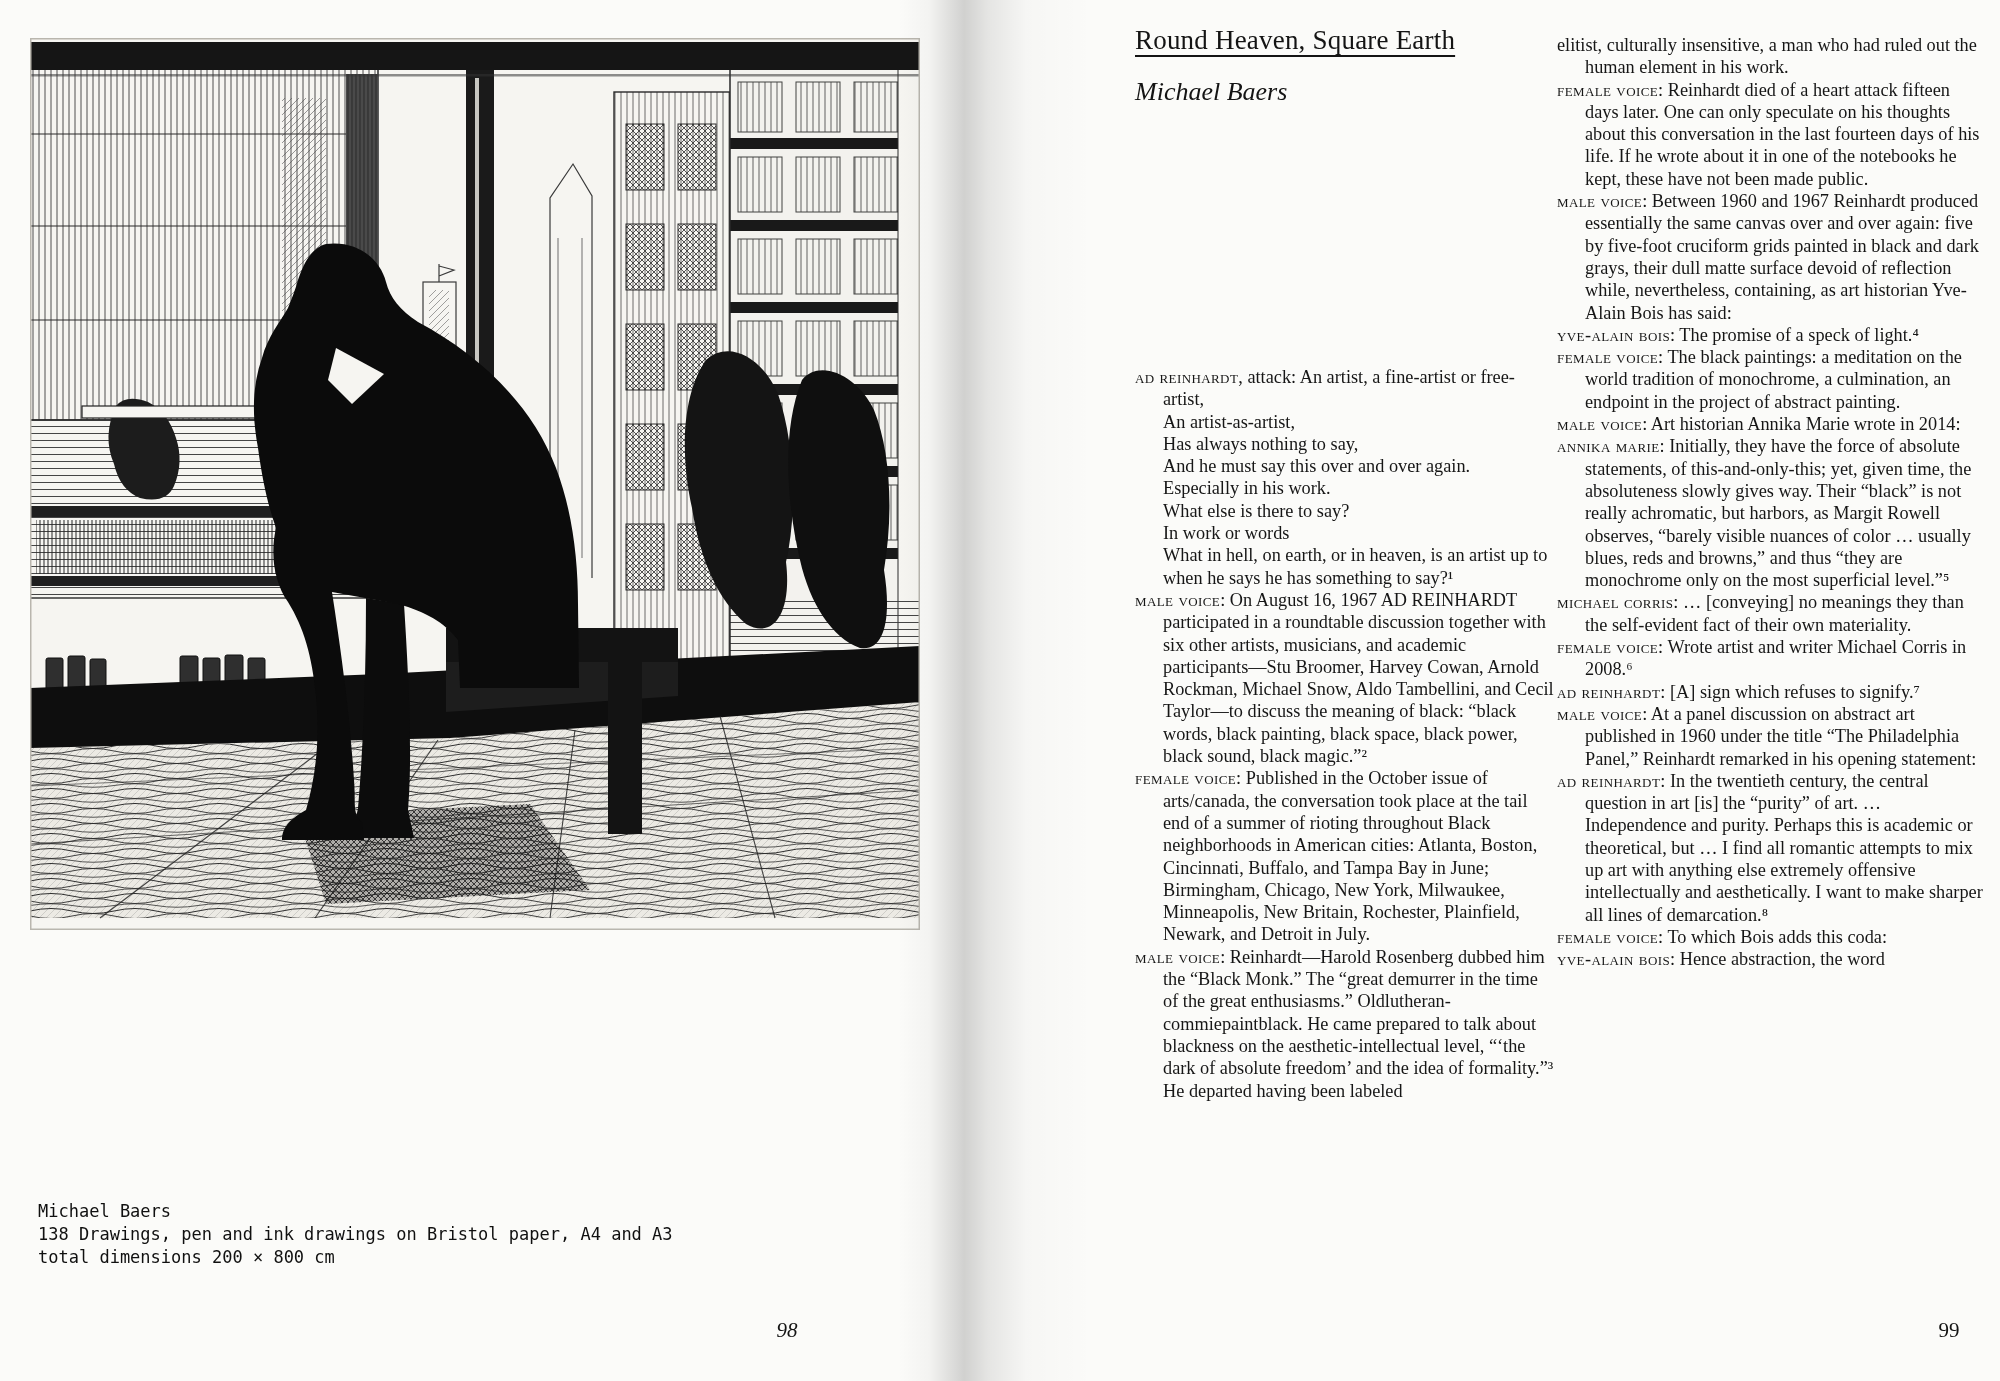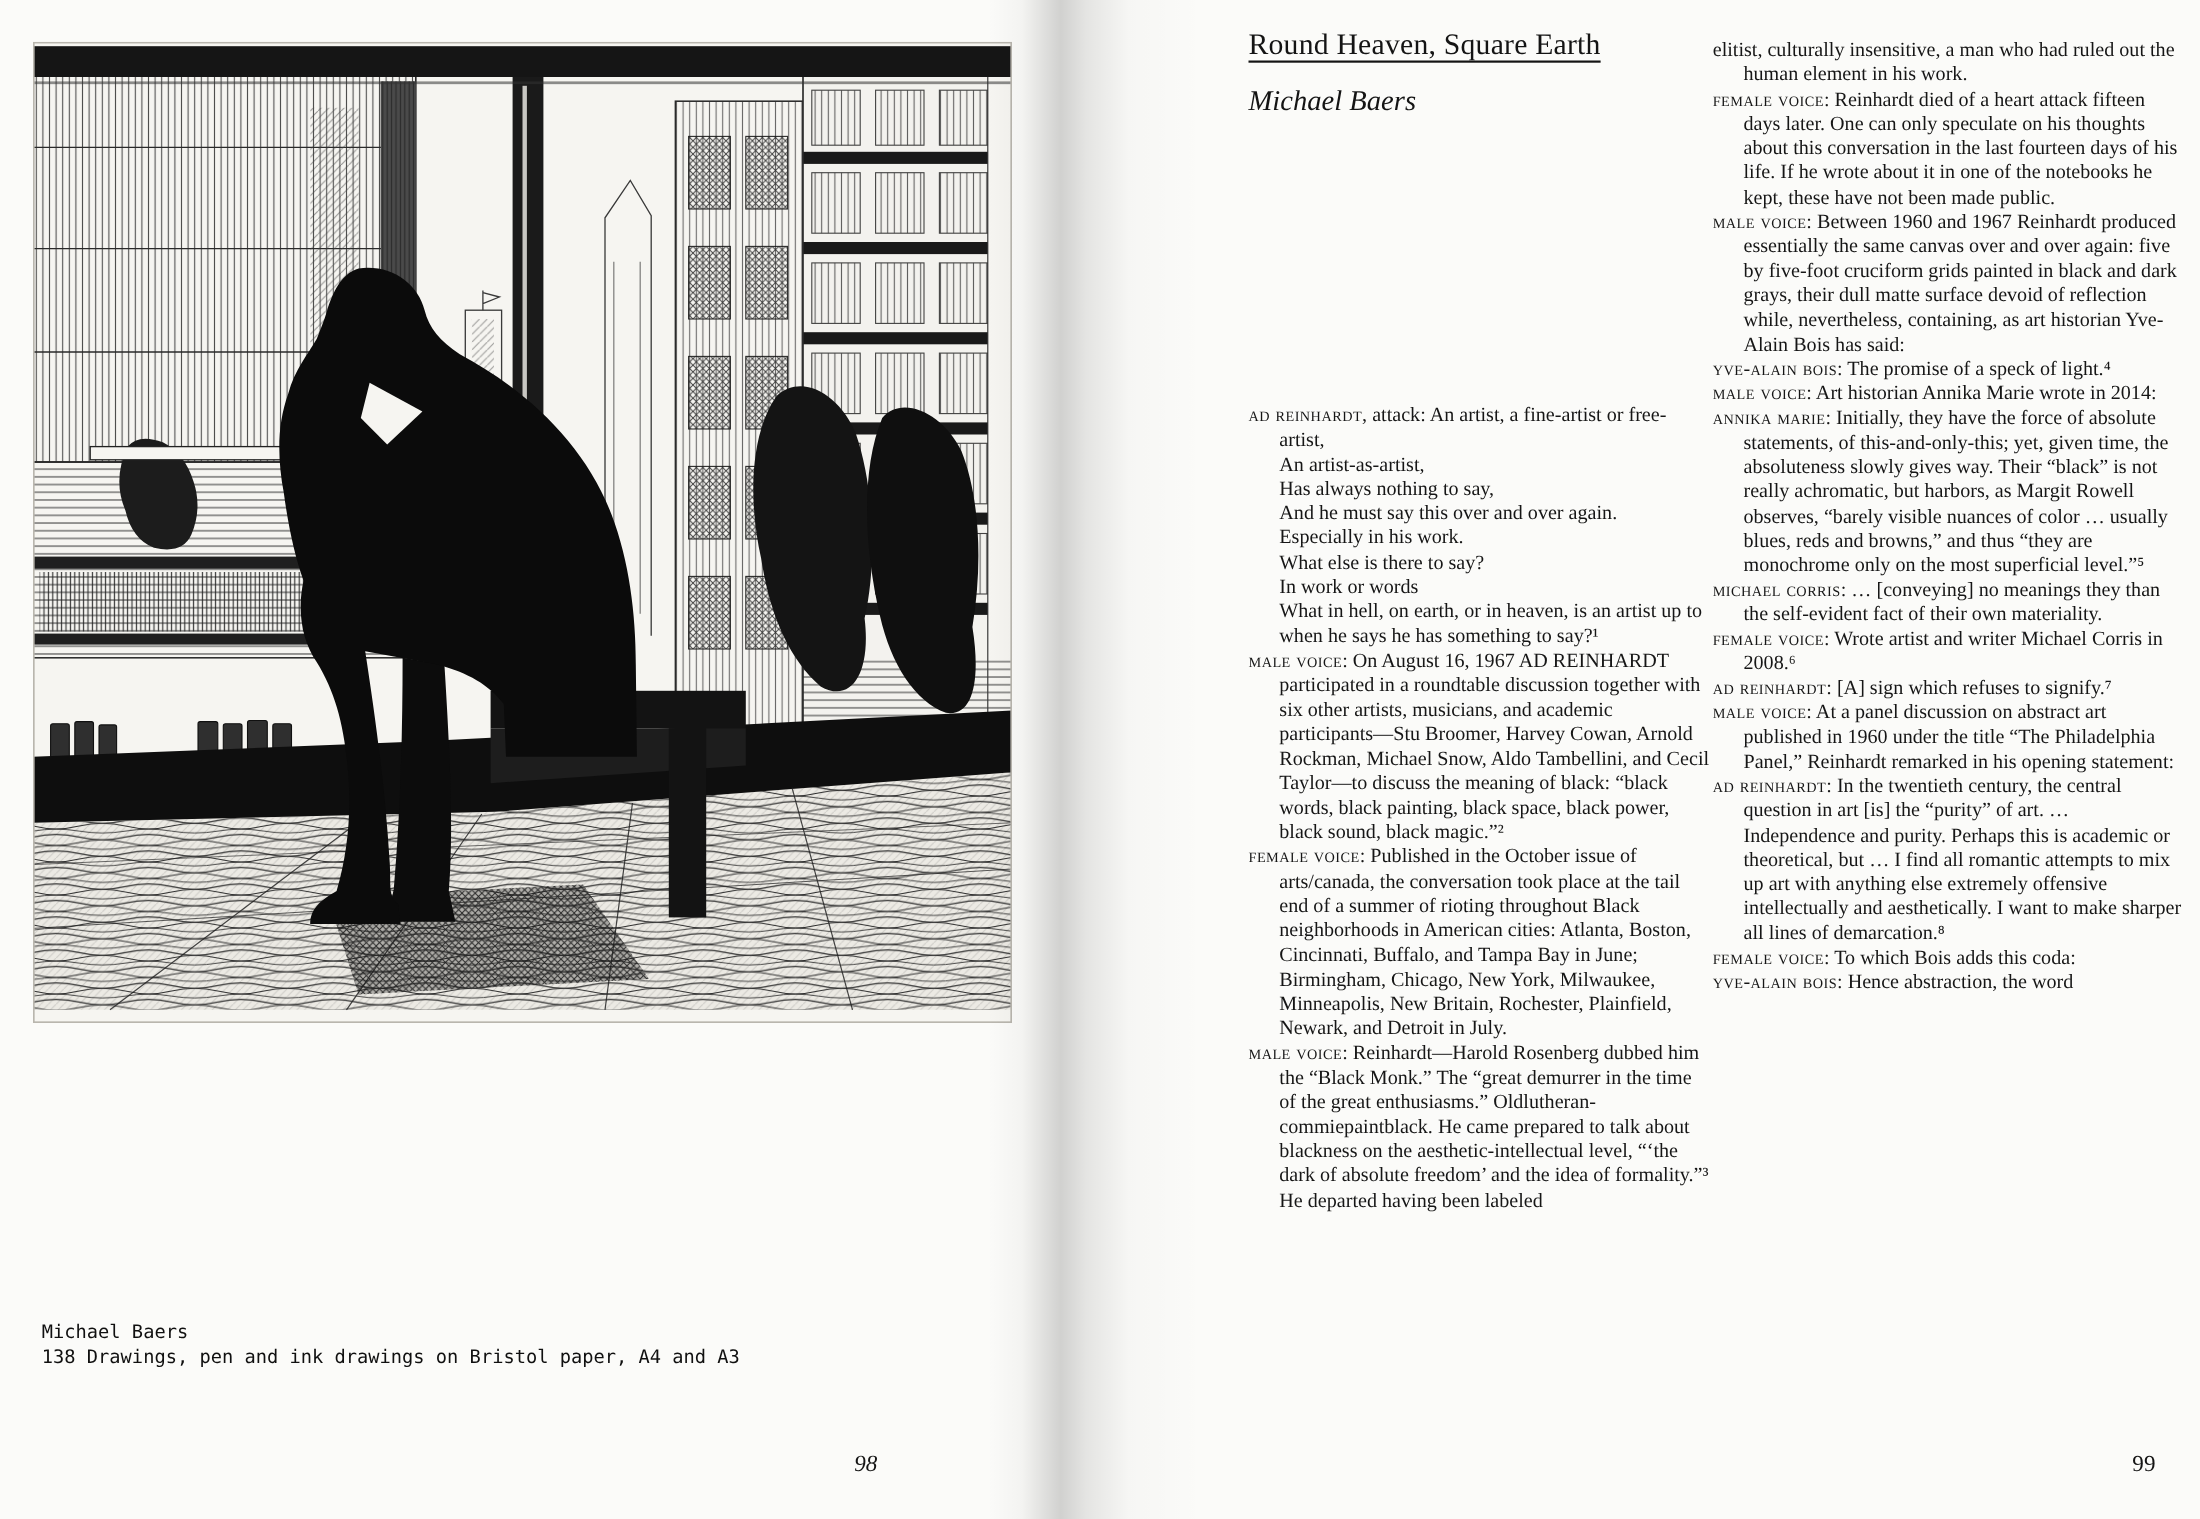--- a/index.html
+++ b/index.html
@@ -185,20 +185,21 @@
 
         <rect x="0" y="4" width="890" height="28" fill="#151515"></rect>
         <rect x="0" y="36" width="890" height="2.5" fill="#333" opacity="0.55"></rect>
         <rect x="0.75" y="0.75" width="888.5" height="890.5" fill="none" stroke="#b9b6ae" stroke-width="1.5"></rect>
       </svg>
     </div>
 
     <div class="caption">
       <div>Michael Baers</div>
       <div>138 Drawings, pen and ink drawings on Bristol paper, A4 and A3</div>
+      <div>total dimensions 200 × 800 cm</div>
     </div>
 
     <div class="pagenum pn-left">98</div>
   </div>
 
   <div class="gutter"></div>
 
   <div>
     <h1 class="title">Round Heaven, Square Earth</h1>
     <div class="byline">Michael Baers</div>
@@ -215,20 +216,21 @@
         <p class="entry"><span class="speaker">male voice</span><span>:</span><span> On August 16, 1967 AD REINHARDT participated in a roundtable discussion together with six other artists, musicians, and academic participants—Stu Broomer, Harvey Cowan, Arnold Rockman, Michael Snow, Aldo Tambellini, and Cecil Taylor—to discuss the meaning of black: “black words, black painting, black space, black power, black sound, black magic.”²</span></p>
         <p class="entry"><span class="speaker">female voice</span><span>:</span><span> Published in the October issue of arts/canada, the conversation took place at the tail end of a summer of rioting throughout Black neighborhoods in American cities: Atlanta, Boston, Cincinnati, Buffalo, and Tampa Bay in June; Birmingham, Chicago, New York, Milwaukee, Minneapolis, New Britain, Rochester, Plainfield, Newark, and Detroit in July.</span></p>
         <p class="entry"><span class="speaker">male voice</span><span>:</span><span> Reinhardt—Harold Rosenberg dubbed him the “Black Monk.” The “great demurrer in the time of the great enthusiasms.” Oldlutheran-commiepaintblack. He came prepared to talk about blackness on the aesthetic-intellectual level, “‘the dark of absolute freedom’ and the idea of formality.”³ He departed having been labeled</span></p>
       </div>
 
     <div class="col col2">
         <p class="entry"><span>elitist, culturally insensitive, a man who had ruled out the human element in his work.</span></p>
         <p class="entry"><span class="speaker">female voice</span><span>:</span><span> Reinhardt died of a heart attack fifteen days later. One can only speculate on his thoughts about this conversation in the last fourteen days of his life. If he wrote about it in one of the notebooks he kept, these have not been made public.</span></p>
         <p class="entry"><span class="speaker">male voice</span><span>:</span><span> Between 1960 and 1967 Reinhardt produced essentially the same canvas over and over again: five by five-foot cruciform grids painted in black and dark grays, their dull matte surface devoid of reflection while, nevertheless, containing, as art historian Yve-Alain Bois has said:</span></p>
         <p class="entry"><span class="speaker">yve-alain bois</span><span>:</span><span> The promise of a speck of light.⁴</span></p>
+        <p class="entry"><span class="speaker">female voice</span><span>:</span><span> The black paintings: a meditation on the world tradition of monochrome, a culmination, an endpoint in the project of abstract painting.</span></p>
         <p class="entry"><span class="speaker">male voice</span><span>:</span><span> Art historian Annika Marie wrote in 2014:</span></p>
         <p class="entry"><span class="speaker">annika marie</span><span>:</span><span> Initially, they have the force of absolute statements, of this-and-only-this; yet, given time, the absoluteness slowly gives way. Their “black” is not really achromatic, but harbors, as Margit Rowell observes, “barely visible nuances of color … usually blues, reds and browns,” and thus “they are monochrome only on the most superficial level.”⁵</span></p>
         <p class="entry"><span class="speaker">michael corris</span><span>:</span><span> … [conveying] no meanings they than the self-evident fact of their own materiality.</span></p>
         <p class="entry"><span class="speaker">female voice</span><span>:</span><span> Wrote artist and writer Michael Corris in 2008.⁶</span></p>
         <p class="entry"><span class="speaker">ad reinhardt</span><span>:</span><span> [A] sign which refuses to signify.⁷</span></p>
         <p class="entry"><span class="speaker">male voice</span><span>:</span><span> At a panel discussion on abstract art published in 1960 under the title “The Philadelphia Panel,” Reinhardt remarked in his opening statement:</span></p>
         <p class="entry"><span class="speaker">ad reinhardt</span><span>:</span><span> In the twentieth century, the central question in art [is] the “purity” of art. … Independence and purity. Perhaps this is academic or theoretical, but … I find all romantic attempts to mix up art with anything else extremely offensive intellectually and aesthetically. I want to make sharper all lines of demarcation.⁸</span></p>
         <p class="entry"><span class="speaker">female voice</span><span>:</span><span> To which Bois adds this coda:</span></p>
         <p class="entry"><span class="speaker">yve-alain bois</span><span>:</span><span> Hence abstraction, the word</span></p>
       </div>

